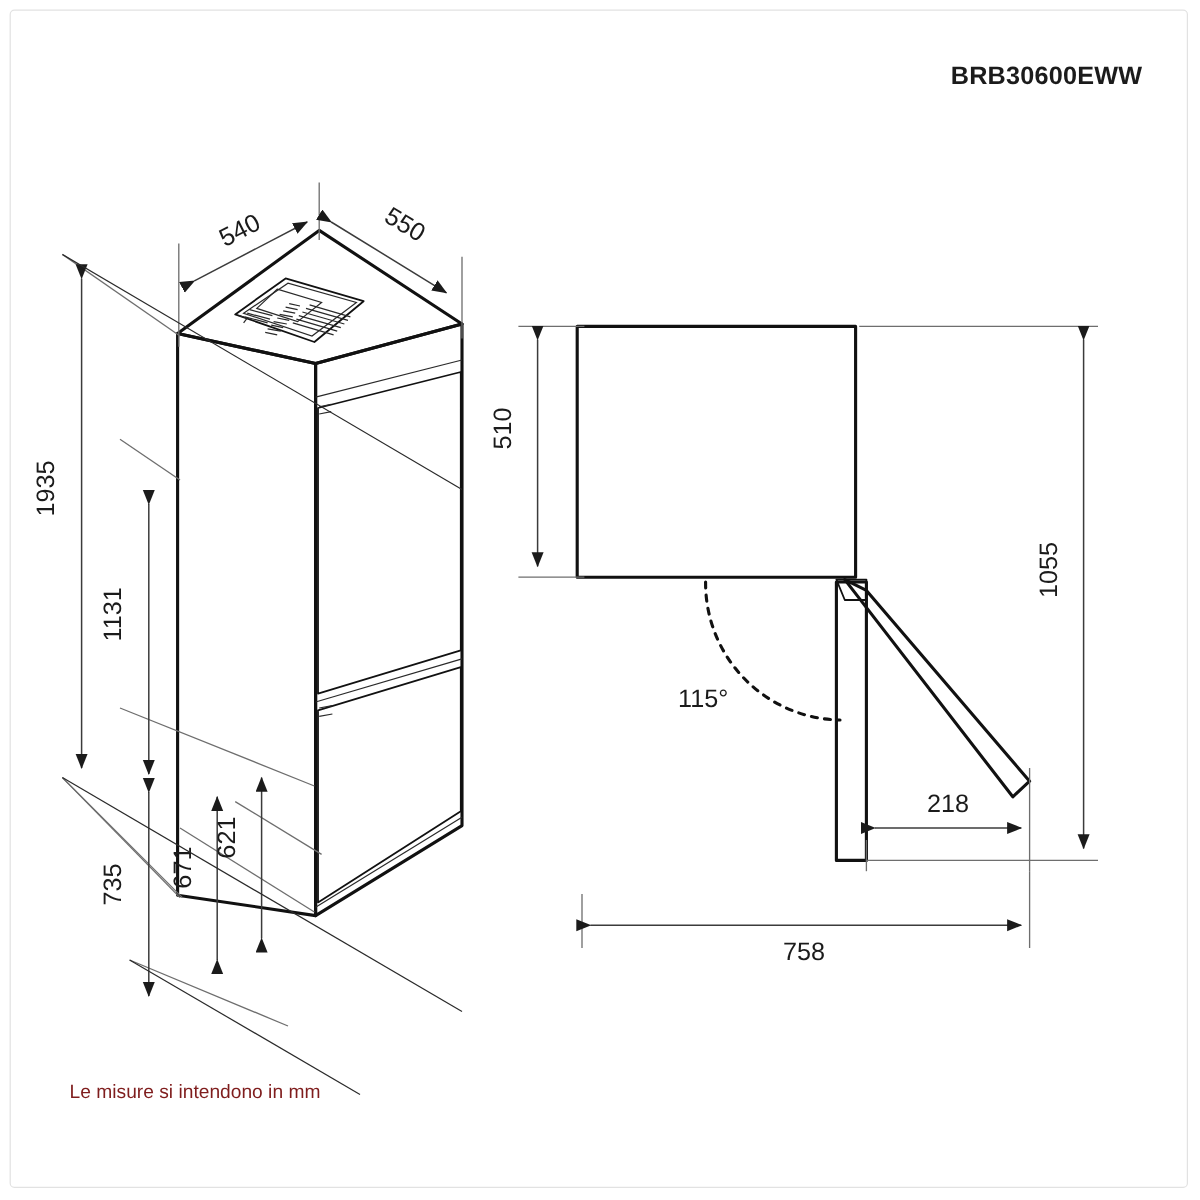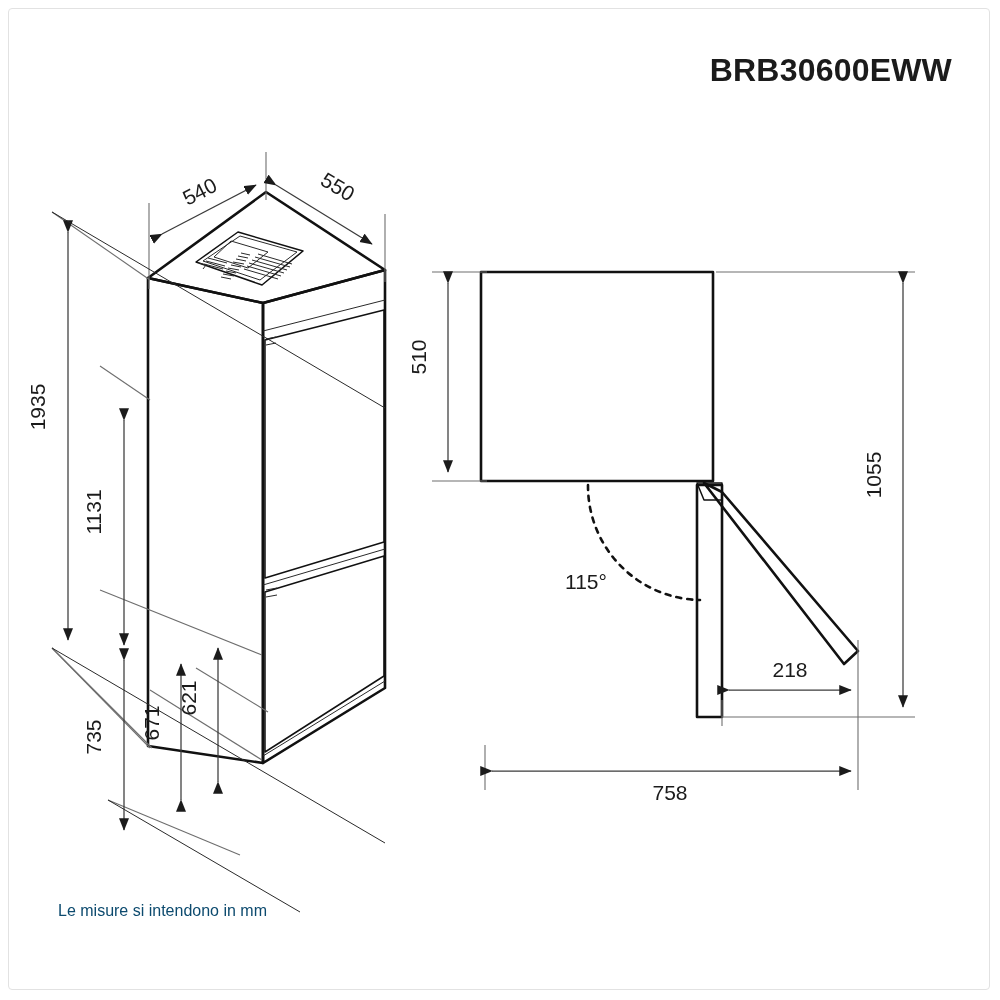--- a/index.html
+++ b/index.html
@@ -9,26 +9,26 @@
     overflow:hidden;
   }
   #sheet{position:relative;width:1000px;height:1000px;background:#fff;}
   #frame{
     position:absolute;left:8px;top:8px;width:982px;height:982px;
     border:1px solid #e2e2e2;border-radius:4px;background:#fff;
     box-sizing:border-box;
   }
   #model-title{
     position:absolute;right:48px;top:52px;
-    font-size:32px;font-weight:bold;color:#1b1b1b;
+    font-size:21px;font-weight:bold;color:#1b1b1b;
     letter-spacing:.2px;white-space:nowrap;
   }
   #footnote{
     position:absolute;left:58px;top:902px;
-    font-size:16px;color:#0c4a6e;white-space:nowrap;
+    font-size:16px;color:#7f1d1d;white-space:nowrap;
   }
   svg{position:absolute;left:0;top:0;}
   .dimtxt{font-family:"Liberation Sans","DejaVu Sans",sans-serif;font-size:21px;fill:#1b1b1b;}
   .vline{stroke:#6e6e6e;stroke-width:1.1;fill:none;}
   .dline{stroke:#3b3b3b;stroke-width:1.25;fill:none;}
   .outline{stroke:#111;stroke-width:2.6;fill:none;stroke-linejoin:round;}
   .outline-thin{stroke:#111;stroke-width:1.5;fill:none;stroke-linejoin:round;}
   .hair{stroke:#2a2a2a;stroke-width:1;fill:none;}
   .dash{stroke:#111;stroke-width:2.6;fill:none;stroke-dasharray:5 6;stroke-linecap:round;}
 </style>

